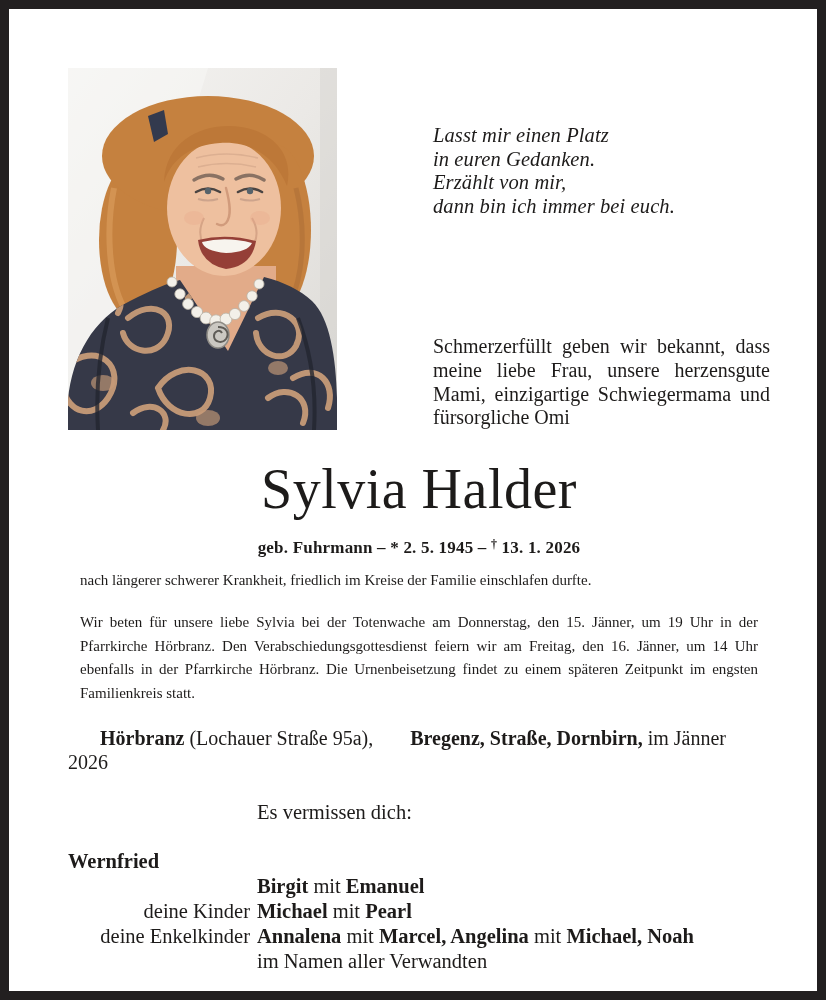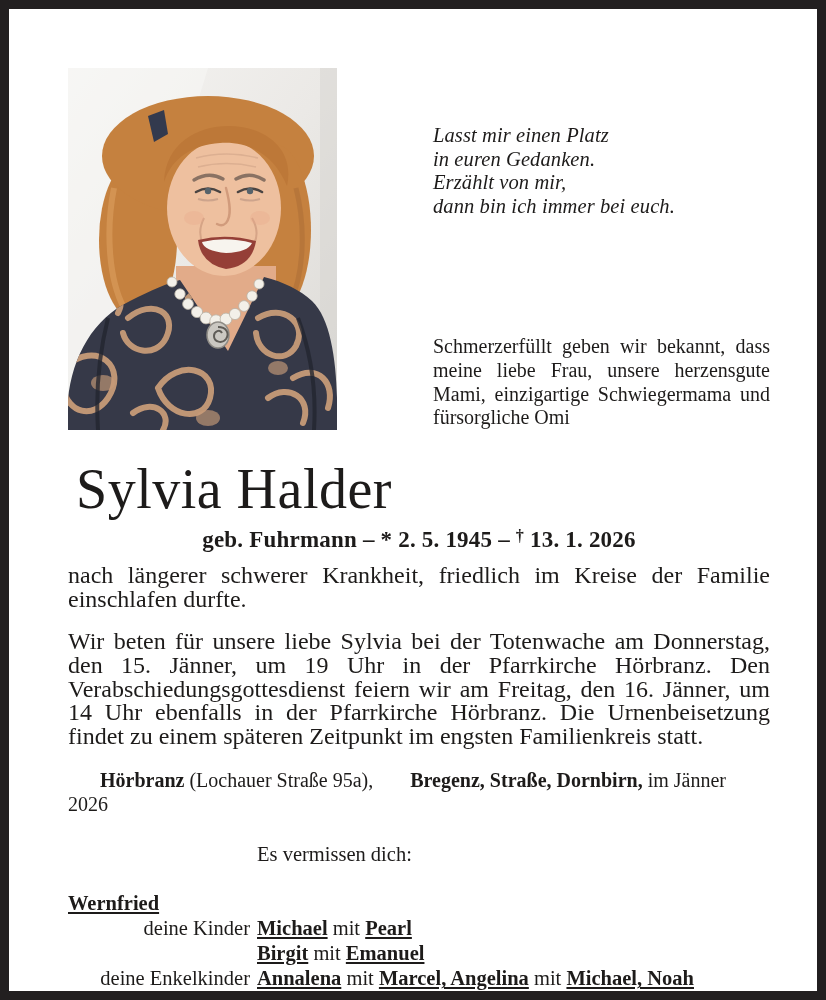--- a/index.html
+++ b/index.html
@@ -11,35 +11,35 @@
     color:#1d1b1a;overflow:hidden;position:relative;
   }
   
   .top{display:flex;height:362px;margin-bottom:30px;}
   .photo{width:269px;height:362px;flex:0 0 auto;overflow:hidden;}
   .photo svg{display:block;width:269px;height:362px;}
   .top-right{margin-left:96px;width:355px;display:flex;flex-direction:column;}
   .quote{margin-top:56px;font-style:italic;font-size:20.5px;line-height:23.5px;letter-spacing:.1px;}
   .announcement{margin:auto 0 0 0;font-size:20px;line-height:23.7px;text-align:justify;}
   
-  .name{margin:8px;font-size:56px;font-weight:400;line-height:1.05;text-align:left;letter-spacing:.5px;}
-  .dates{margin-top:5px;font-size:23px;font-weight:700;text-align:center;letter-spacing:.2px;}
+  .name{margin:18px;font-size:56px;font-weight:400;line-height:1.05;text-align:center;letter-spacing:.5px;}
+  .dates{margin-top:5px;font-size:17px;font-weight:700;text-align:center;letter-spacing:.2px;}
   .dates .sup{font-size:.7em;vertical-align:.4em;}
   
-  .para{margin:0;font-size:24px;line-height:23.6px;text-align:justify;}
+  .para{margin:12px;font-size:15px;line-height:23.6px;text-align:justify;}
   .p1{margin-top:11px;}
   .p2{margin-top:19px;}
   .location{margin:20px 0 0 0;font-size:20px;line-height:24px;}
   .location b{font-weight:700;margin-left:32px;}
   
   .mourners{margin-top:26px;font-size:20.5px;line-height:25px;}
   .m-row{display:grid;grid-template-columns:182px 1fr;column-gap:7px;}
   .m-row.intro{margin-bottom:24px;}
   .m-label{text-align:right;}
-  .m-names b{font-weight:700;text-decoration:underline;}
+  .m-names b{font-weight:700;}
 </style>
 </head>
 <body>
 
 <div class="page">
 
   <div class="top">
 
     <div class="photo">
       <svg viewBox="0 0 269 362" aria-hidden="true">
@@ -174,27 +174,27 @@
     <div class="m-row intro">
       <span class="m-label"></span>
       <span class="m-names">Es vermissen dich:</span>
     </div>
 
     <div class="m-row">
       <span class="m-names"><b>Wernfried</b></span>
     </div>
 
     <div class="m-row">
+      <span class="m-label"></span>
+      <span class="m-names"><b>Birgit</b><span> mit </span><b>Emanuel</b></span>
+    </div>
+
+    <div class="m-row">
       <span class="m-label">deine Kinder</span>
       <span class="m-names"><b>Michael</b><span> mit </span><b>Pearl</b></span>
-    </div>
-
-    <div class="m-row">
-      <span class="m-label"></span>
-      <span class="m-names"><b>Birgit</b><span> mit </span><b>Emanuel</b></span>
     </div>
 
     <div class="m-row">
       <span class="m-label">deine Enkelkinder</span>
       <span class="m-names"><b>Annalena</b><span> mit </span><b>Marcel, Angelina</b><span> mit </span><b>Michael, Noah</b></span>
     </div>
 
     <div class="m-row outro">
       <span class="m-label"></span>
       <span class="m-names">im Namen aller Verwandten</span>

